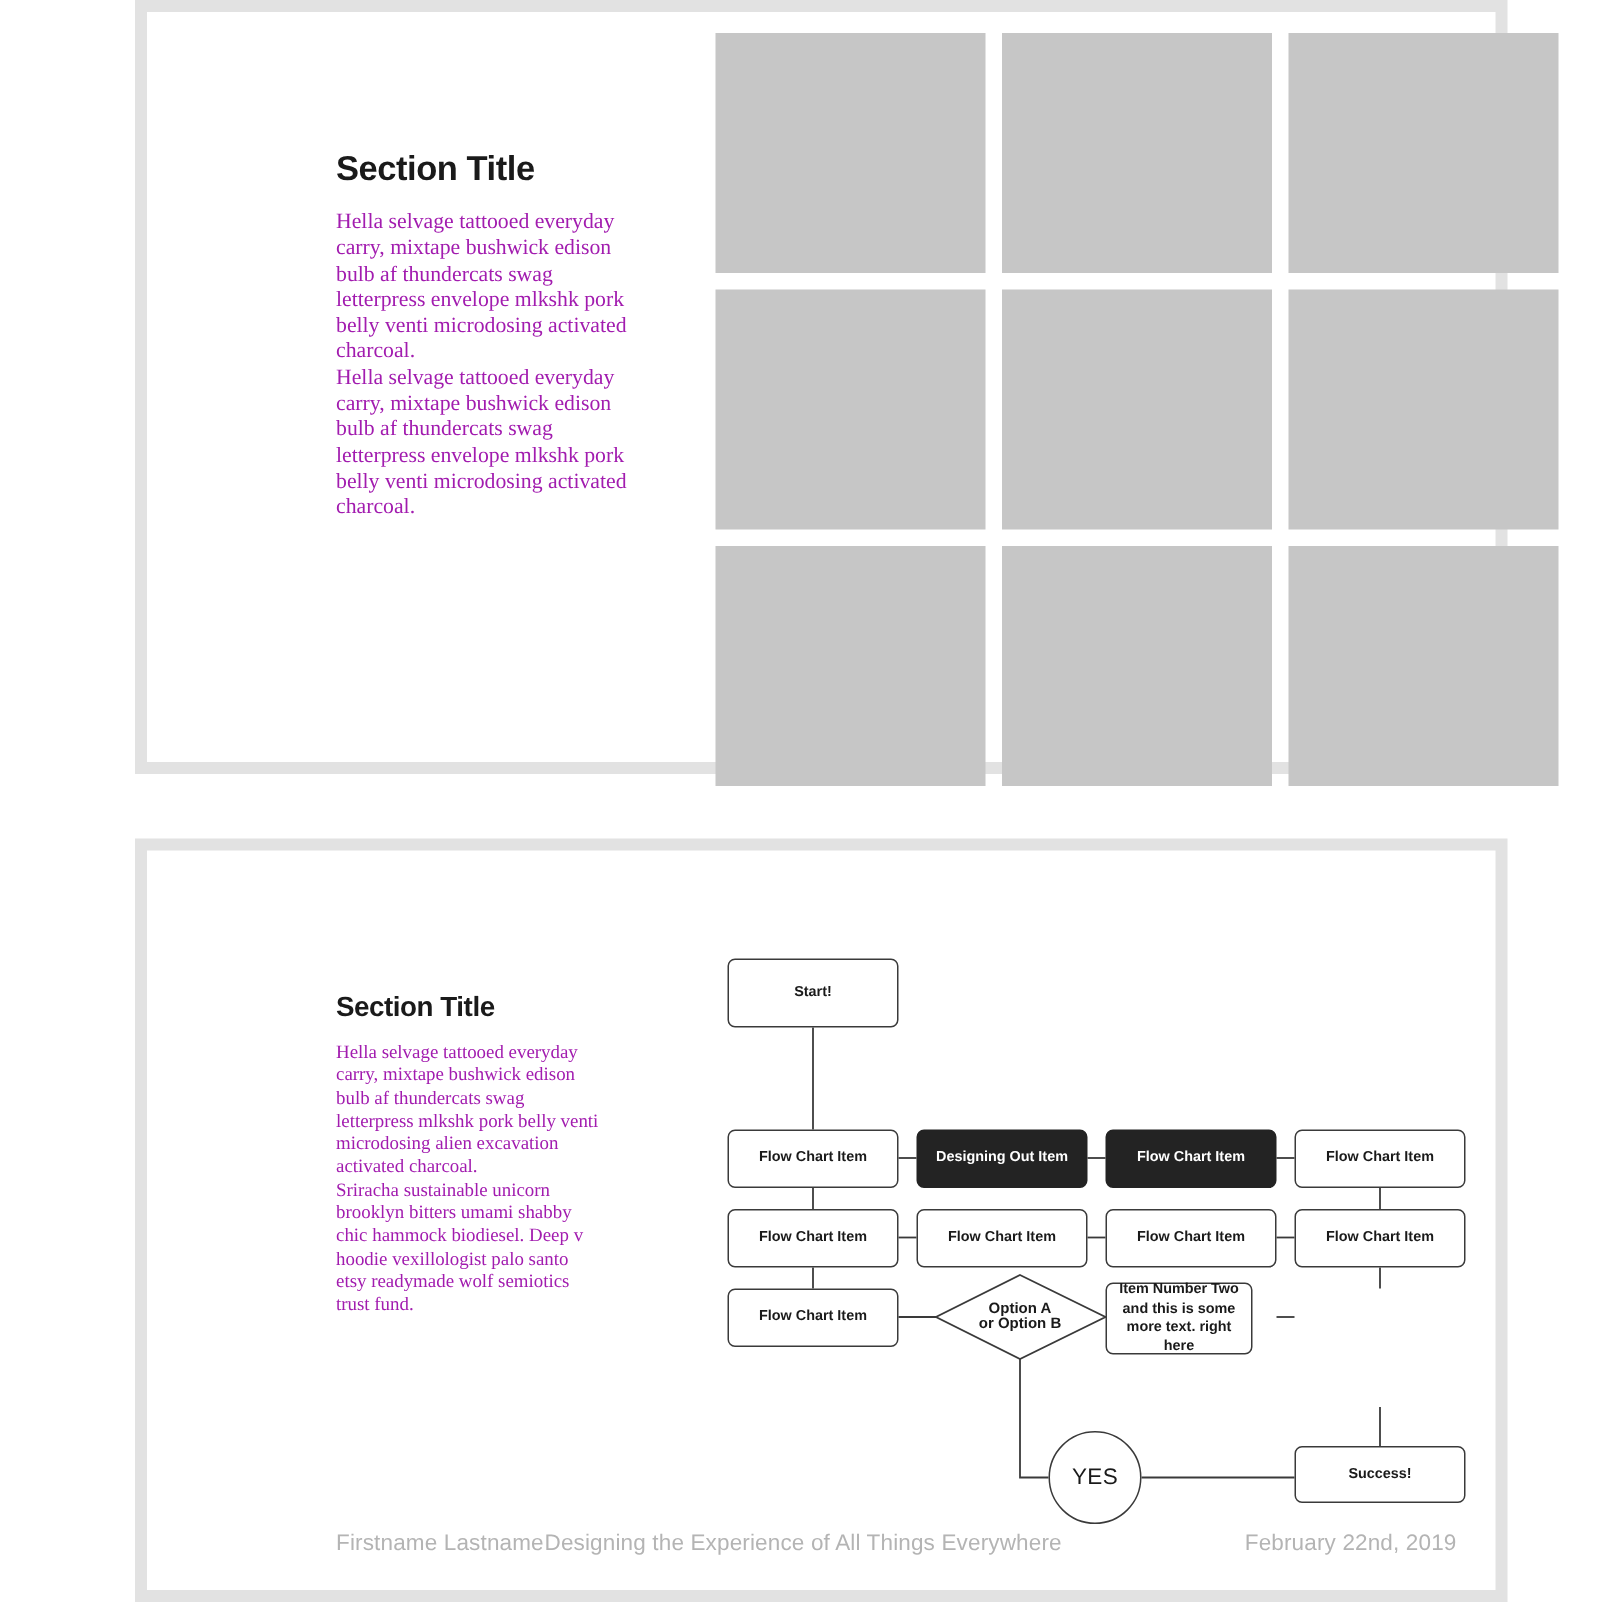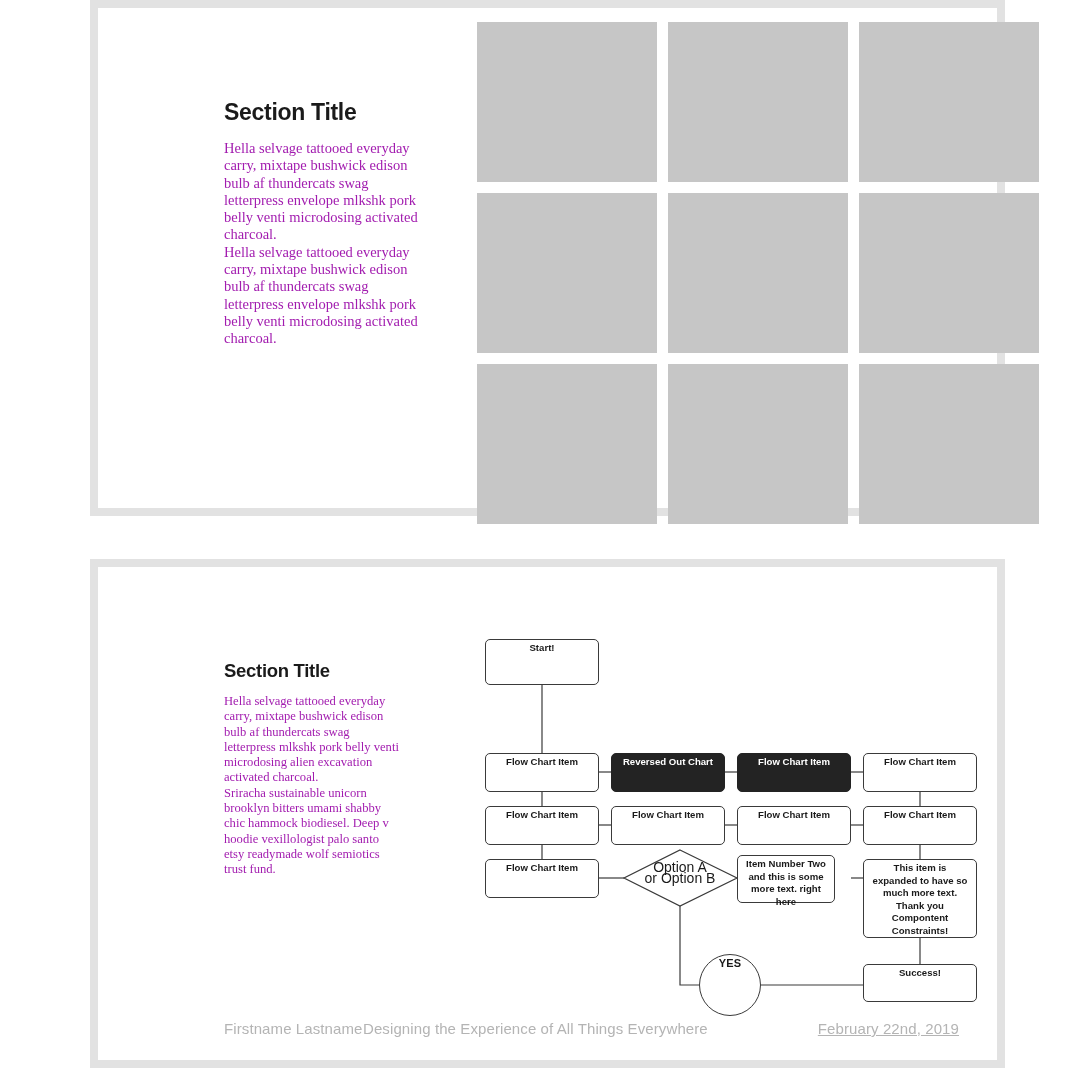--- a/index.html
+++ b/index.html
@@ -123,60 +123,60 @@
     box-sizing: border-box;
     border: 1px solid #3a3a3a;
     border-radius: 5px;
     background: #ffffff;
     color: #1a1a1a;
     font-family: "Liberation Sans", sans-serif;
     font-size: 9.6px;
     font-weight: bold;
     line-height: 12.5px;
     display: flex;
-    align-items: flex-start;
+    align-items: center;
     justify-content: center;
     text-align: center;
     padding: 2px 6px;
   }
   .node.reversed {
     background: #232323;
     border-color: #232323;
     color: #ffffff;
   }
   .node.circle {
     border-radius: 50%;
-    font-weight: bold;
-    font-size: 11px;
+    font-weight: normal;
+    font-size: 15px;
     letter-spacing: 0.2px;
   }
   .node.diamond-label {
     border: none;
     background: transparent;
-    font-weight: normal;
-    font-size: 14px;
+    font-weight: bold;
+    font-size: 10px;
     line-height: 10.5px;
     white-space: pre-line;
   }
 
   
   .footer {
     position: absolute;
     left: 78px;
     right: 70px;
     bottom: 26px;
     height: 14px;
     color: #b4b4b4;
     font-family: "Liberation Sans", sans-serif;
     font-size: 15px;
     letter-spacing: 0.1px;
   }
   .footer-name { position: absolute; left: 0; top: 0; }
   .footer-tag  { position: absolute; left: 139px; top: 0; }
-  .footer-date { position: absolute; right: 16px; top: 0; text-decoration: underline; }
+  .footer-date { position: absolute; right: 4px; top: 0; }
 </style>
 </head>
 <body>
 
 <div class="slide" id="slide-one">
   <div class="slide-inner">
 
     <div class="text-col">
       <h2 class="section-title">Section Title</h2>
       <p class="body-copy">Hella selvage tattooed everyday carry, mixtape bushwick edison bulb af thundercats swag letterpress envelope mlkshk pork belly venti microdosing activated charcoal.
@@ -247,21 +247,21 @@
       </svg>
 
       <div class="node" style="left:339px; top:72px; width:114px; height:46px;">
         <span>Start!</span>
       </div>
 
       <div class="node" style="left:339px; top:186px; width:114px; height:39px;">
         <span>Flow Chart Item</span>
       </div>
       <div class="node reversed" style="left:465px; top:186px; width:114px; height:39px;">
-        <span>Reversed Out Chart</span>
+        <span>Designing Out Item</span>
       </div>
       <div class="node reversed" style="left:591px; top:186px; width:114px; height:39px;">
         <span>Flow Chart Item</span>
       </div>
       <div class="node" style="left:717px; top:186px; width:114px; height:39px;">
         <span>Flow Chart Item</span>
       </div>
 
       <div class="node" style="left:339px; top:239px; width:114px; height:39px;">
         <span>Flow Chart Item</span>
@@ -282,23 +282,20 @@
 
       <div class="node diamond-label" style="left:490px; top:293px; width:88px; height:36px;">
         <span>Option A
 or Option B</span>
       </div>
 
       <div class="node" style="left:591px; top:288px; width:98px; height:48px;">
         <span>Item Number Two and this is some more text. right here</span>
       </div>
 
-      <div class="node" style="left:717px; top:292px; width:114px; height:79px;">
-        <span>This item is expanded to have so much more text. Thank you Compontent Constraints!</span>
-      </div>
 
       <div class="node circle" style="left:553px; top:387px; width:62px; height:62px;">
         <span>YES</span>
       </div>
       <div class="node" style="left:717px; top:397px; width:114px; height:38px;">
         <span>Success!</span>
       </div>
 
     </div>
 

